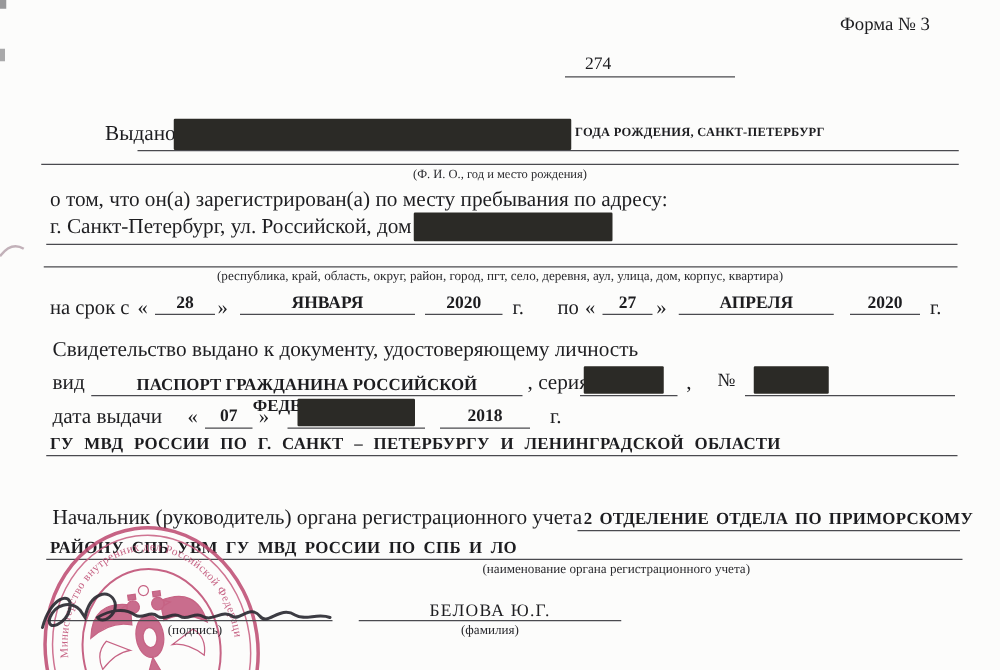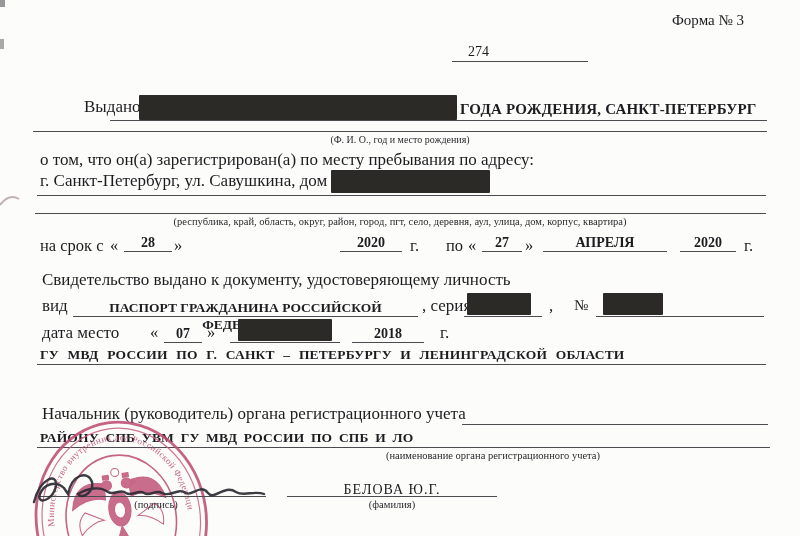--- a/index.html
+++ b/index.html
@@ -26,39 +26,40 @@
   <svg class="abs" style="left:0; top:190px;" width="20" height="18">
     <path d="M0,15 Q9,3 19,9" stroke="#a9919c" stroke-width="2" fill="none" opacity=".7"></path>
   </svg>
 
   <div class="abs" style="top:12px; right:56px; font-size:15px;">Форма № 3</div>
 
   <div class="abs" style="top:44px; left:452px; width:120px; height:17px; border-bottom:1.3px solid #4a4a4f; padding-left:16px; font-size:14px;">274</div>
 
   <span class="abs body-t" style="top:97px; left:84px;">Выдано</span>
   <div class="redact" style="left:139px; top:95px; width:318px; height:25px;"></div>
-  <span class="abs typed" style="top:101px; left:460px; font-size:15px;">ГОДА РОЖДЕНИЯ, САНКТ-ПЕТЕРБУРГ</span>
+  <span class="abs typed" style="top:101px; left:460px; font-size:10px;">ГОДА РОЖДЕНИЯ, САНКТ-ПЕТЕРБУРГ</span>
   <div class="rule" style="left:110px; top:120px; width:657px;"></div>
 
   <div class="rule" style="left:33px; top:131px; width:734px;"></div>
   <div class="caption" style="top:134px; left:300px; width:200px; font-size:10px;">(Ф. И. О., год и место рождения)</div>
 
   <div class="abs body-t" style="top:150px; left:40px;">о том, что он(а) зарегистрирован(а) по месту пребывания по адресу:</div>
 
-  <div class="abs body-t" style="top:171px; left:40px;">г. Санкт-Петербург, ул. Савушкина, дом</div>
+  <div class="abs body-t" style="top:171px; left:40px;">г. Санкт-Петербург, ул. Российской, дом</div>
   <div class="redact" style="left:331px; top:170px; width:159px; height:23px;"></div>
   <div class="rule" style="left:37px; top:195px; width:729px;"></div>
 
   <div class="rule" style="left:35px; top:213px; width:731px;"></div>
   <div class="caption" style="top:216px; left:100px; width:600px;">(республика, край, область, округ, район, город, пгт, село, деревня, аул, улица, дом, корпус, квартира)</div>
 
   <span class="abs" style="top:236px; left:40px; font-size:16.5px;">на срок с</span>
   <span class="abs" style="top:236px; left:110px; font-size:16.5px;">«</span>
   <div class="ucell" style="top:234px; left:124px; width:48px;">28</div>
   <span class="abs" style="top:236px; left:174px; font-size:16.5px;">»</span>
+  <div class="ucell" style="top:234px; left:192px; width:140px;">ЯНВАРЯ</div>
   <div class="ucell" style="top:234px; left:340px; width:62px;">2020</div>
   <span class="abs" style="top:236px; left:410px; font-size:16.5px;">г.</span>
   <span class="abs" style="top:236px; left:446px; font-size:16.5px;">по</span>
   <span class="abs" style="top:236px; left:468px; font-size:16.5px;">«</span>
   <div class="ucell" style="top:234px; left:482px; width:40px;">27</div>
   <span class="abs" style="top:236px; left:525px; font-size:16.5px;">»</span>
   <div class="ucell" style="top:234px; left:543px; width:124px;">АПРЕЛЯ</div>
   <div class="ucell" style="top:234px; left:680px; width:56px;">2020</div>
   <span class="abs" style="top:236px; left:744px; font-size:16.5px;">г.</span>
 
@@ -67,33 +68,34 @@
   <span class="abs body-t" style="top:296px; left:42px;">вид</span>
   <div class="ucell" style="top:299px; left:73px; width:345px; font-size:13.5px;">ПАСПОРТ ГРАЖДАНИНА РОССИЙСКОЙ ФЕДЕРАЦИИ</div>
   <span class="abs body-t" style="top:296px; left:422px;">, серия</span>
   <div class="ucell" style="top:299px; left:464px; width:78px;"></div>
   <div class="redact" style="left:467px; top:293px; width:64px; height:22px;"></div>
   <span class="abs body-t" style="top:296px; left:549px;">,</span>
   <span class="abs" style="top:297px; left:574px; font-size:15px;">№</span>
   <div class="ucell" style="top:299px; left:596px; width:168px;"></div>
   <div class="redact" style="left:603px; top:293px; width:60px; height:22px;"></div>
 
-  <span class="abs body-t" style="top:323px; left:42px;">дата место</span>
+  <span class="abs body-t" style="top:323px; left:42px;">дата выдачи</span>
   <span class="abs" style="top:323px; left:150px; font-size:16.5px;">«</span>
   <div class="ucell" style="top:325px; left:164px; width:38px;">07</div>
   <span class="abs" style="top:323px; left:207px; font-size:16.5px;">»</span>
   <div class="ucell" style="top:325px; left:230px; width:110px;"></div>
   <div class="redact" style="left:238px; top:319px; width:94px; height:22px;"></div>
   <div class="ucell" style="top:325px; left:352px; width:72px;">2018</div>
   <span class="abs body-t" style="top:323px; left:440px;">г.</span>
 
   <div class="abs typed" style="top:347px; left:40px; font-size:13.5px; word-spacing:5px;">ГУ МВД РОССИИ ПО Г. САНКТ – ПЕТЕРБУРГУ И ЛЕНИНГРАДСКОЙ ОБЛАСТИ</div>
   <div class="rule" style="left:37px; top:364px; width:729px; border-top-width:1.8px;"></div>
 
   <div class="abs body-t" style="top:404px; left:42px;">Начальник (руководитель) органа регистрационного учета</div>
+  <div class="abs typed" style="top:407px; left:467px; font-size:13.5px; word-spacing:2px;">2 ОТДЕЛЕНИЕ ОТДЕЛА ПО ПРИМОРСКОМУ</div>
   <div class="rule" style="left:462px; top:424px; width:306px;"></div>
   <div class="abs typed" style="top:430px; left:40px; font-size:13.5px; word-spacing:3px;">РАЙОНУ СПБ УВМ ГУ МВД РОССИИ ПО СПБ И ЛО</div>
   <div class="rule" style="left:37px; top:447px; width:733px;"></div>
   <div class="caption" style="top:450px; left:200px; width:400px;text-align:right;">(наименование органа регистрационного учета)</div>
 
   <svg class="abs" style="left:24px; top:412px; z-index:1;" width="196" height="200" viewBox="0 0 196 200">
     <g transform="rotate(-8 97 105)" opacity="0.88">
       <ellipse cx="97" cy="107" rx="85" ry="97" fill="none" stroke="#bf4e74" stroke-width="2.8"></ellipse>
       <ellipse cx="97" cy="107" rx="79" ry="91" fill="none" stroke="#c96284" stroke-width="1.2"></ellipse>
       <ellipse cx="97" cy="107" rx="55" ry="64" fill="none" stroke="#bf4e74" stroke-width="1.6"></ellipse>

